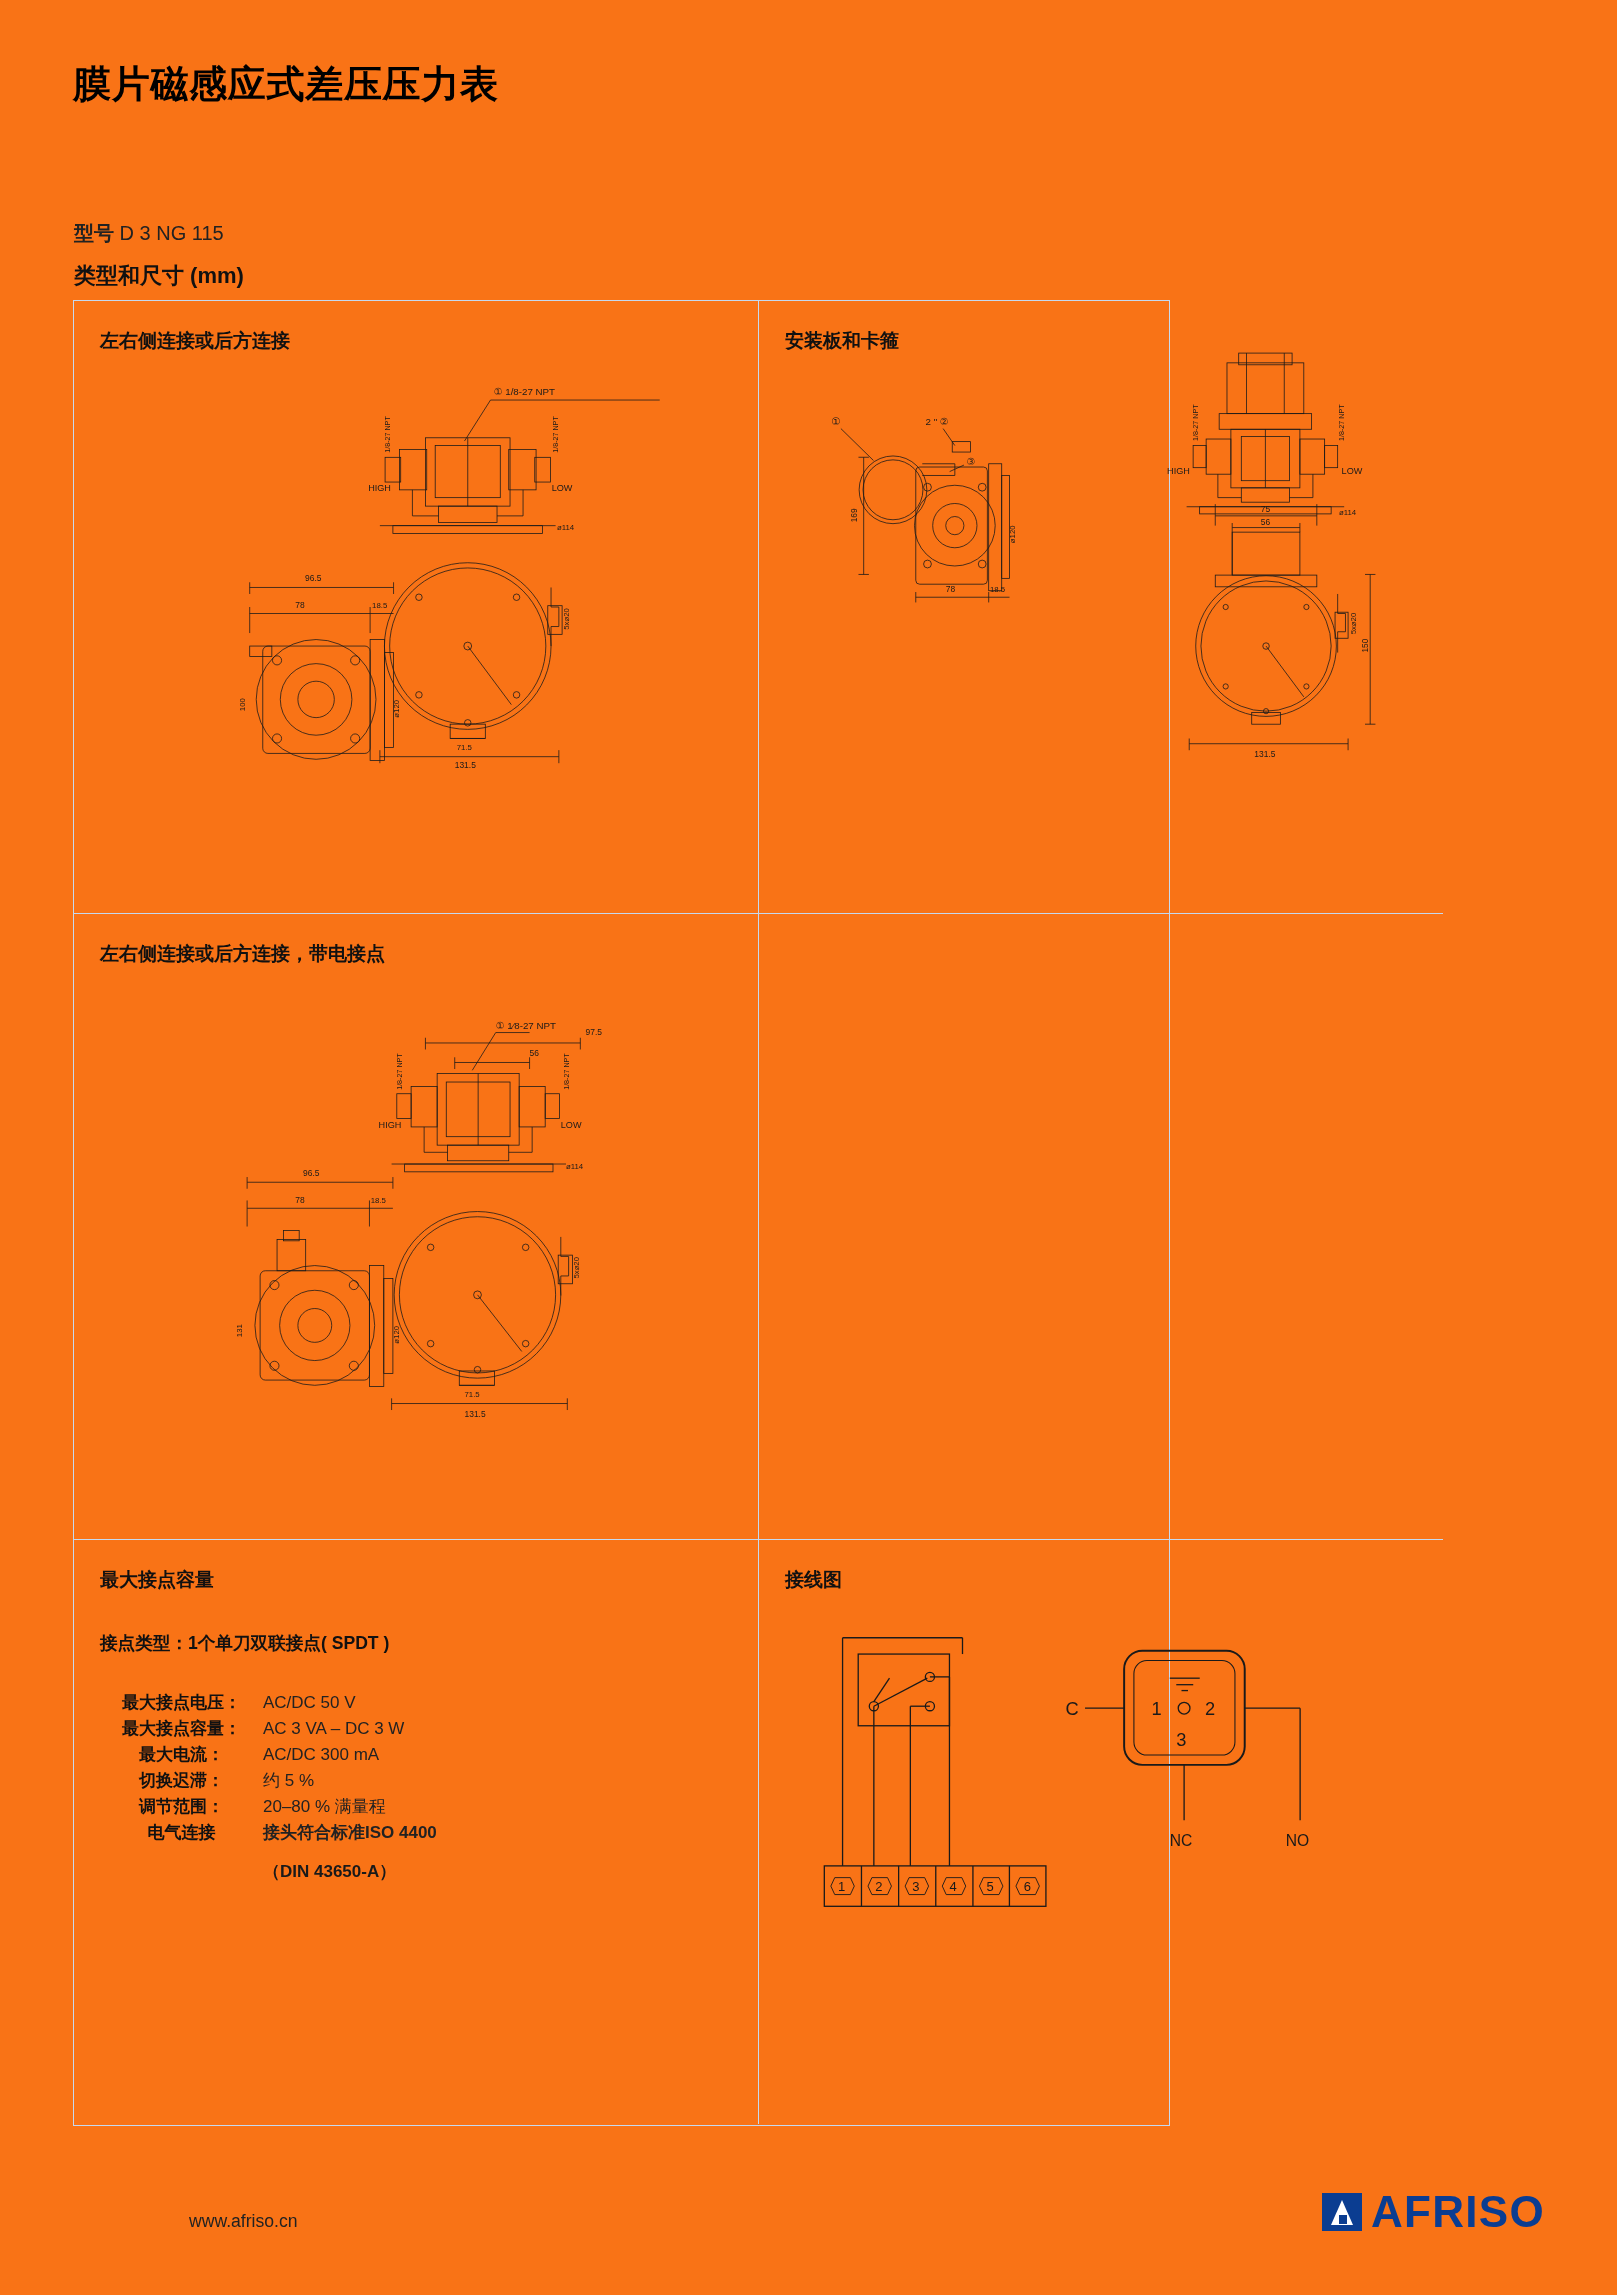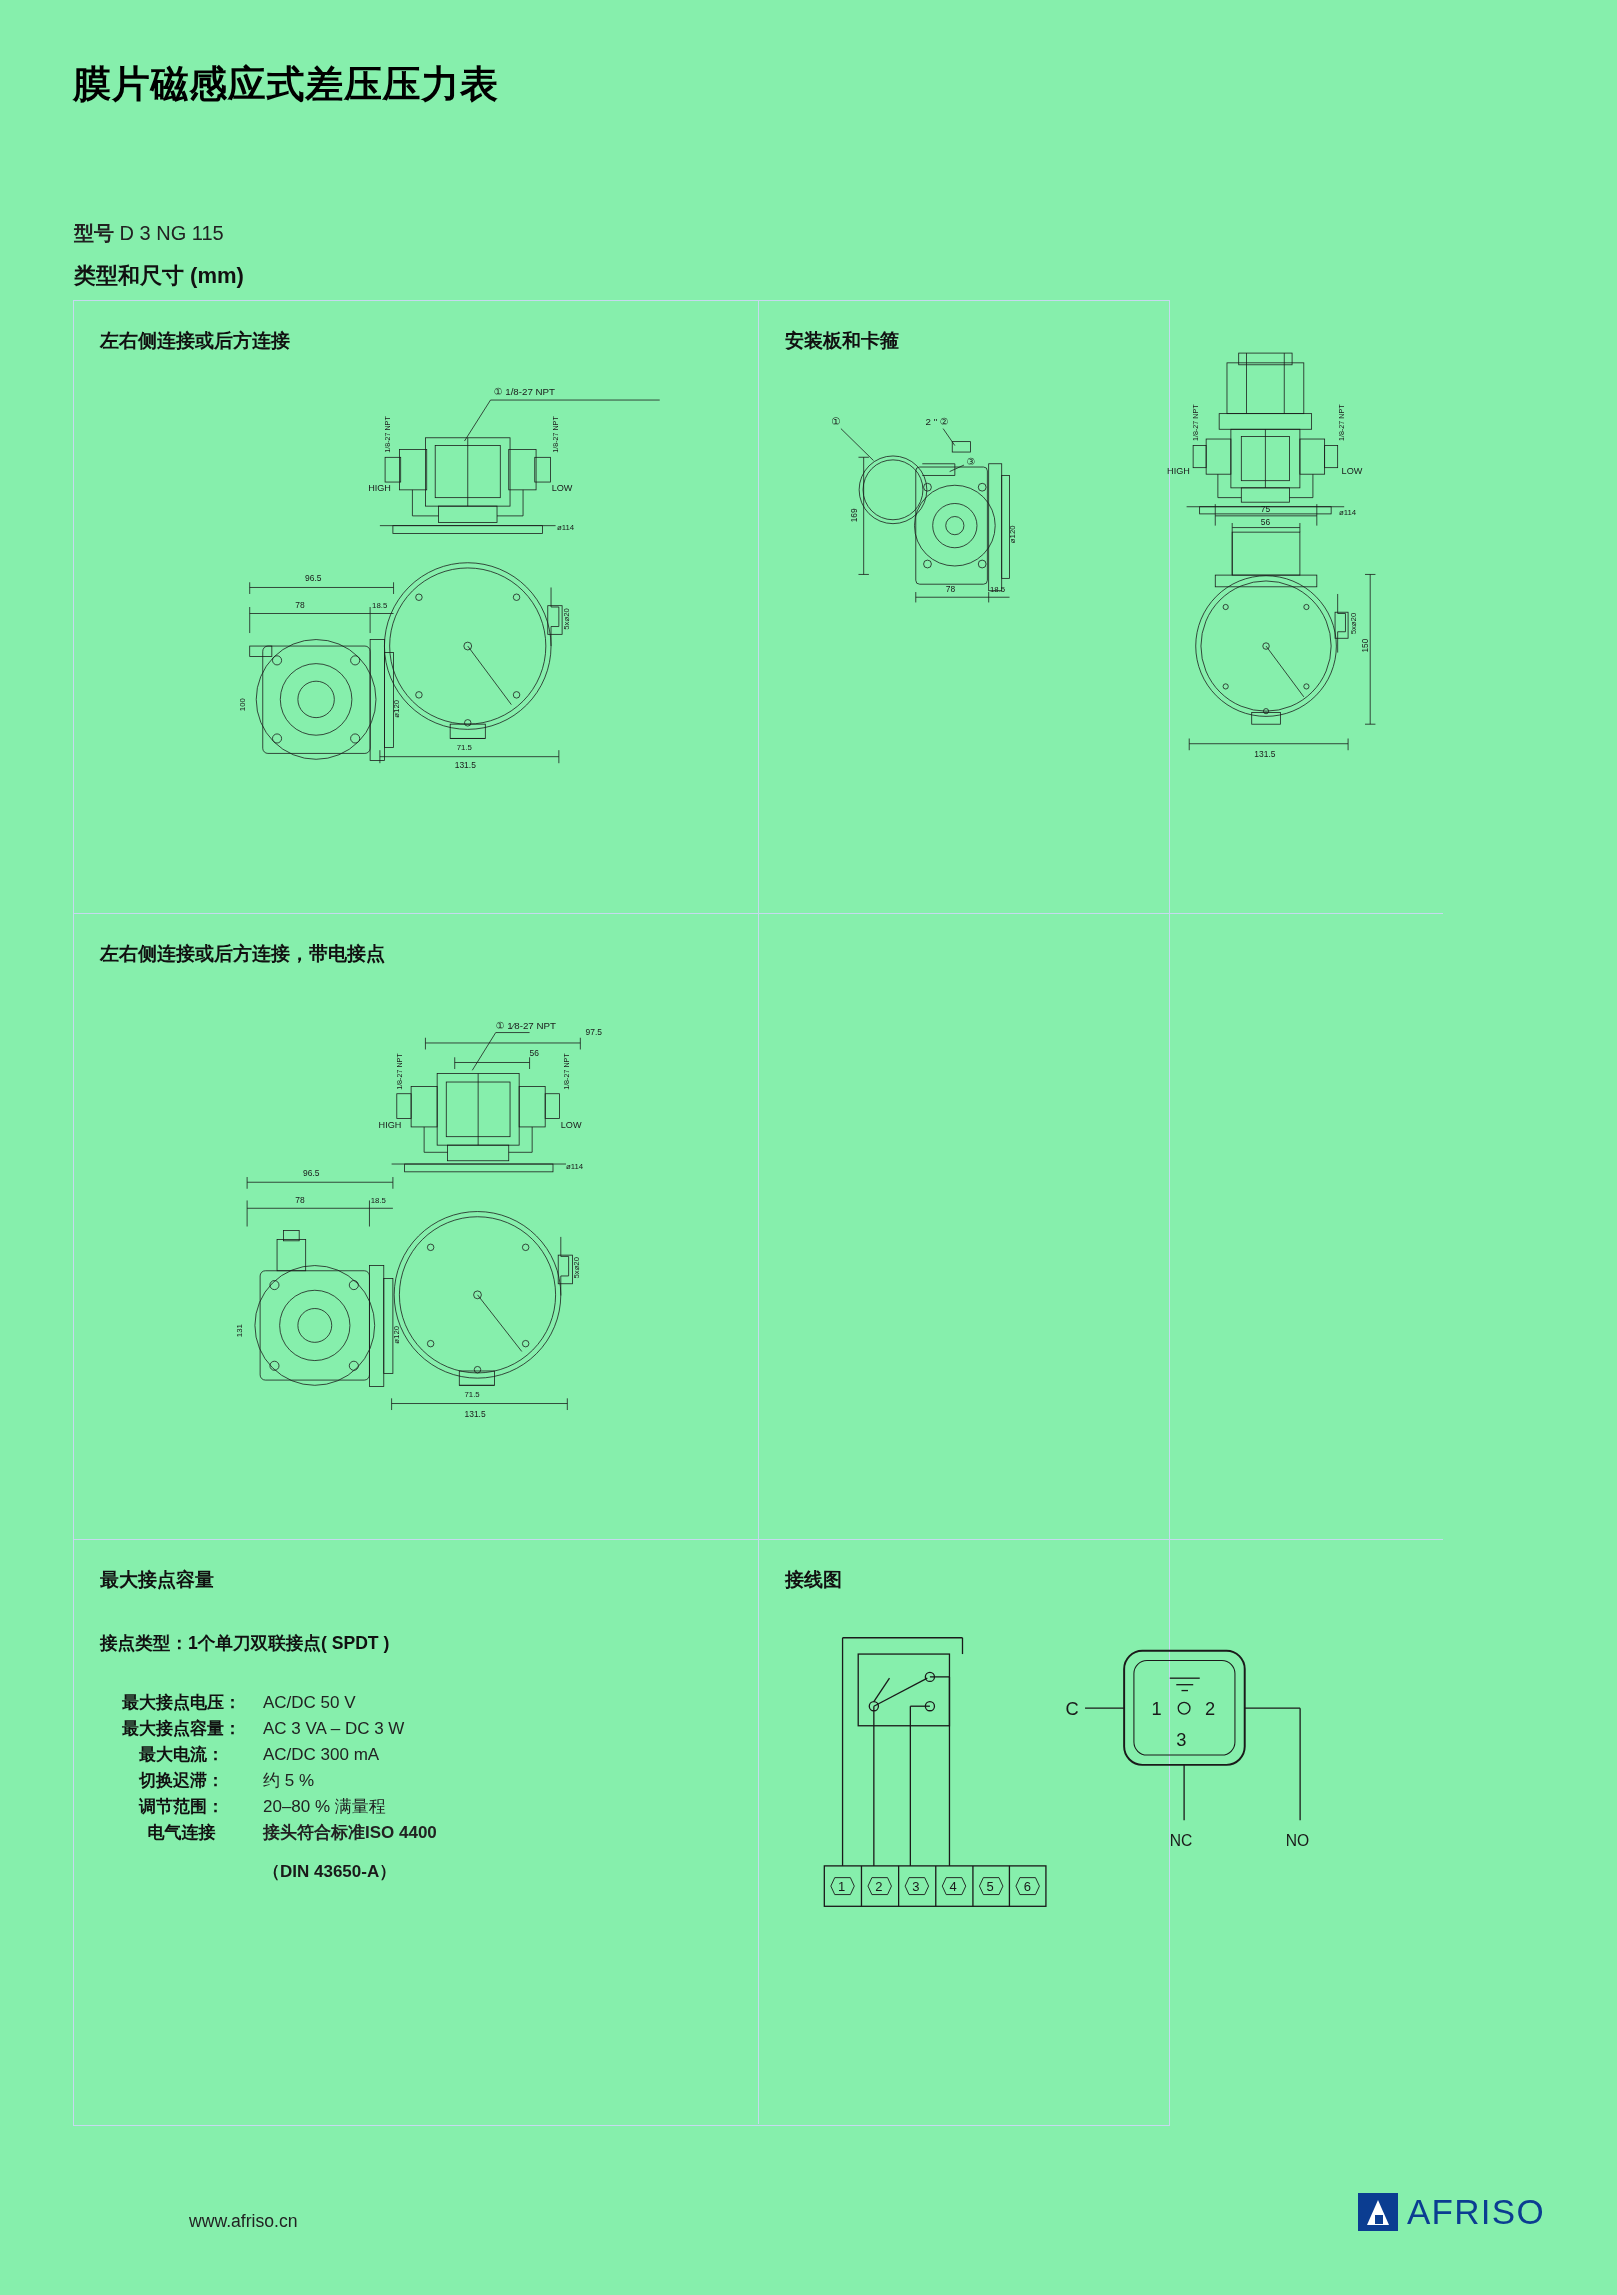--- a/index.html
+++ b/index.html
@@ -13,21 +13,21 @@
     width: 1618px;
     height: 2295px;
     position: relative;
     overflow: hidden;
   }
   .page {
     position: absolute;
     left: 0; top: 0;
     width: 1618px;
     height: 2295px;
-    background: #86efac;
+    background: #f97316;
   }
   .title {
     position: absolute;
     left: 73px;
     top: 59px;
     font-size: 38px;
     font-weight: bold;
     letter-spacing: 0.7px;
     color: #000;
   }
@@ -155,22 +155,22 @@
   }
   .logo-mark:before {
     content: "";
     position: absolute;
     left: 17px; top: 22px;
     width: 7.8px; height: 9px;
     background: #0b3d91;
     z-index: 2;
   }
   .logo-text {
-    font-size: 35px;
-    font-weight: normal;
+    font-size: 44px;
+    font-weight: bold;
     letter-spacing: 1.3px;
     color: #0b3d91;
   }
   svg text { font-family: "Liberation Sans", sans-serif; }
 </style>
 </head>
 <body>
 
 <div class="page">
 

